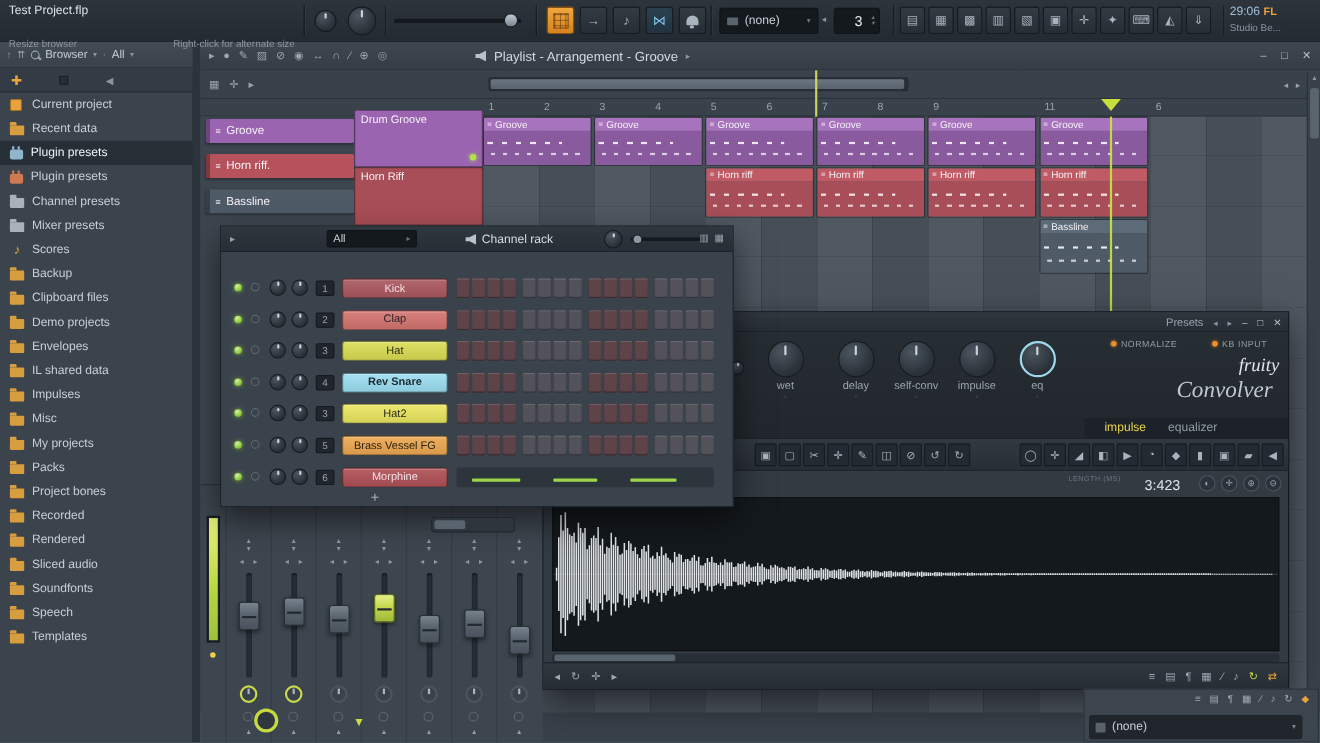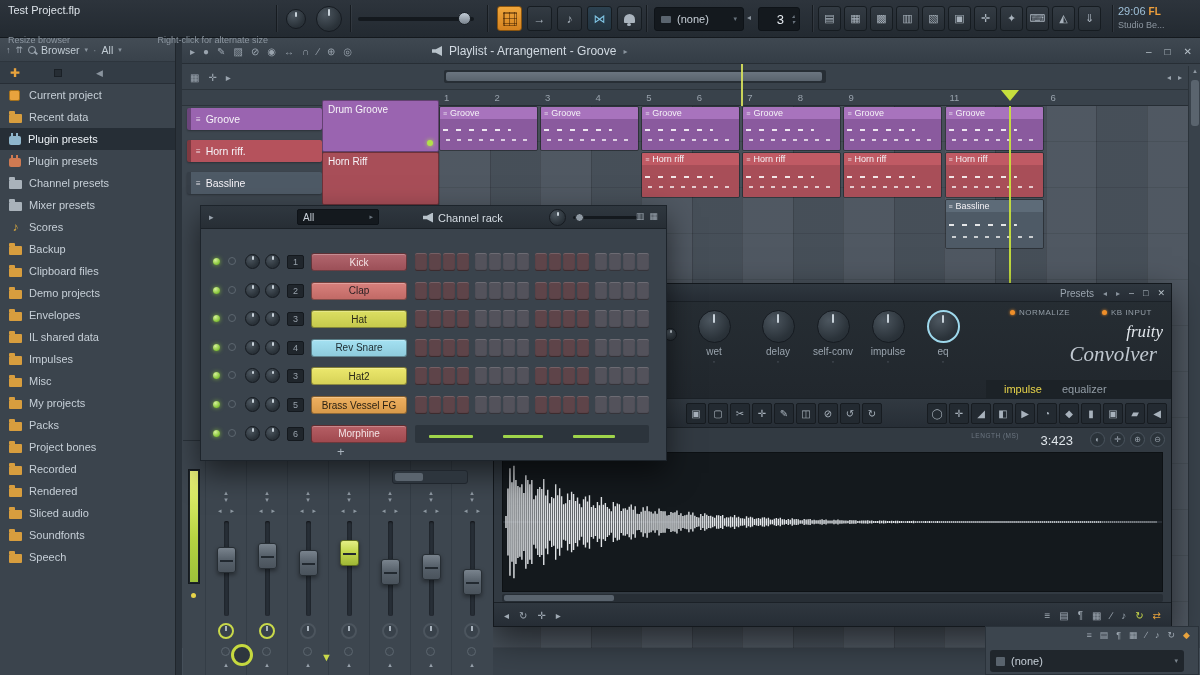--- a/index.html
+++ b/index.html
@@ -715,21 +715,21 @@
             <span class="step step-b"></span>
             <span class="step step-b"></span>
           </div>
         </div>
         <div class="rk-row" style="top: 104.8px;">
           <span class="rk-led"></span>
           <span class="rk-ring"></span>
           <span class="kn rk-kn rk-kn1"></span>
           <span class="kn rk-kn rk-kn2"></span>
           <span class="rk-num">4</span>
-          <div class="rk-name" style="background: linear-gradient(rgb(164, 225, 242), rgb(142, 203, 220)); color: rgb(29, 43, 48);">Rev Snare</div>
+          <div class="rk-name" style="background: linear-gradient(rgb(164, 225, 242), rgb(142, 203, 220)); color: rgb(29, 43, 48); font-weight: bold;">Rev Snare</div>
           <div class="rk-steps">
             <span class="step step-a"></span>
             <span class="step step-a"></span>
             <span class="step step-a"></span>
             <span class="step step-a"></span>
             <span class="step step-b" style="margin-left: 4px;"></span>
             <span class="step step-b"></span>
             <span class="step step-b"></span>
             <span class="step step-b"></span>
             <span class="step step-a" style="margin-left: 4px;"></span>
@@ -930,20 +930,24 @@
           <span>Sliced audio</span>
         </div>
         <div class="br-item">
           <span class="ic-folder"></span>
           <span>Soundfonts</span>
         </div>
         <div class="br-item">
           <span class="ic-folder"></span>
           <span>Speech</span>
         </div>
+        <div class="br-item">
+          <span class="ic-folder"></span>
+          <span>Templates</span>
+        </div>
       </div>
   </aside>
   <div id="vdiv"></div>
 
   <header id="topbar">
     <div id="project-info">
       <div id="project-title">Test Project.flp</div>
       <div id="project-hint">
         <span>Resize browser</span>
         <span>Right-click for alternate size</span>

